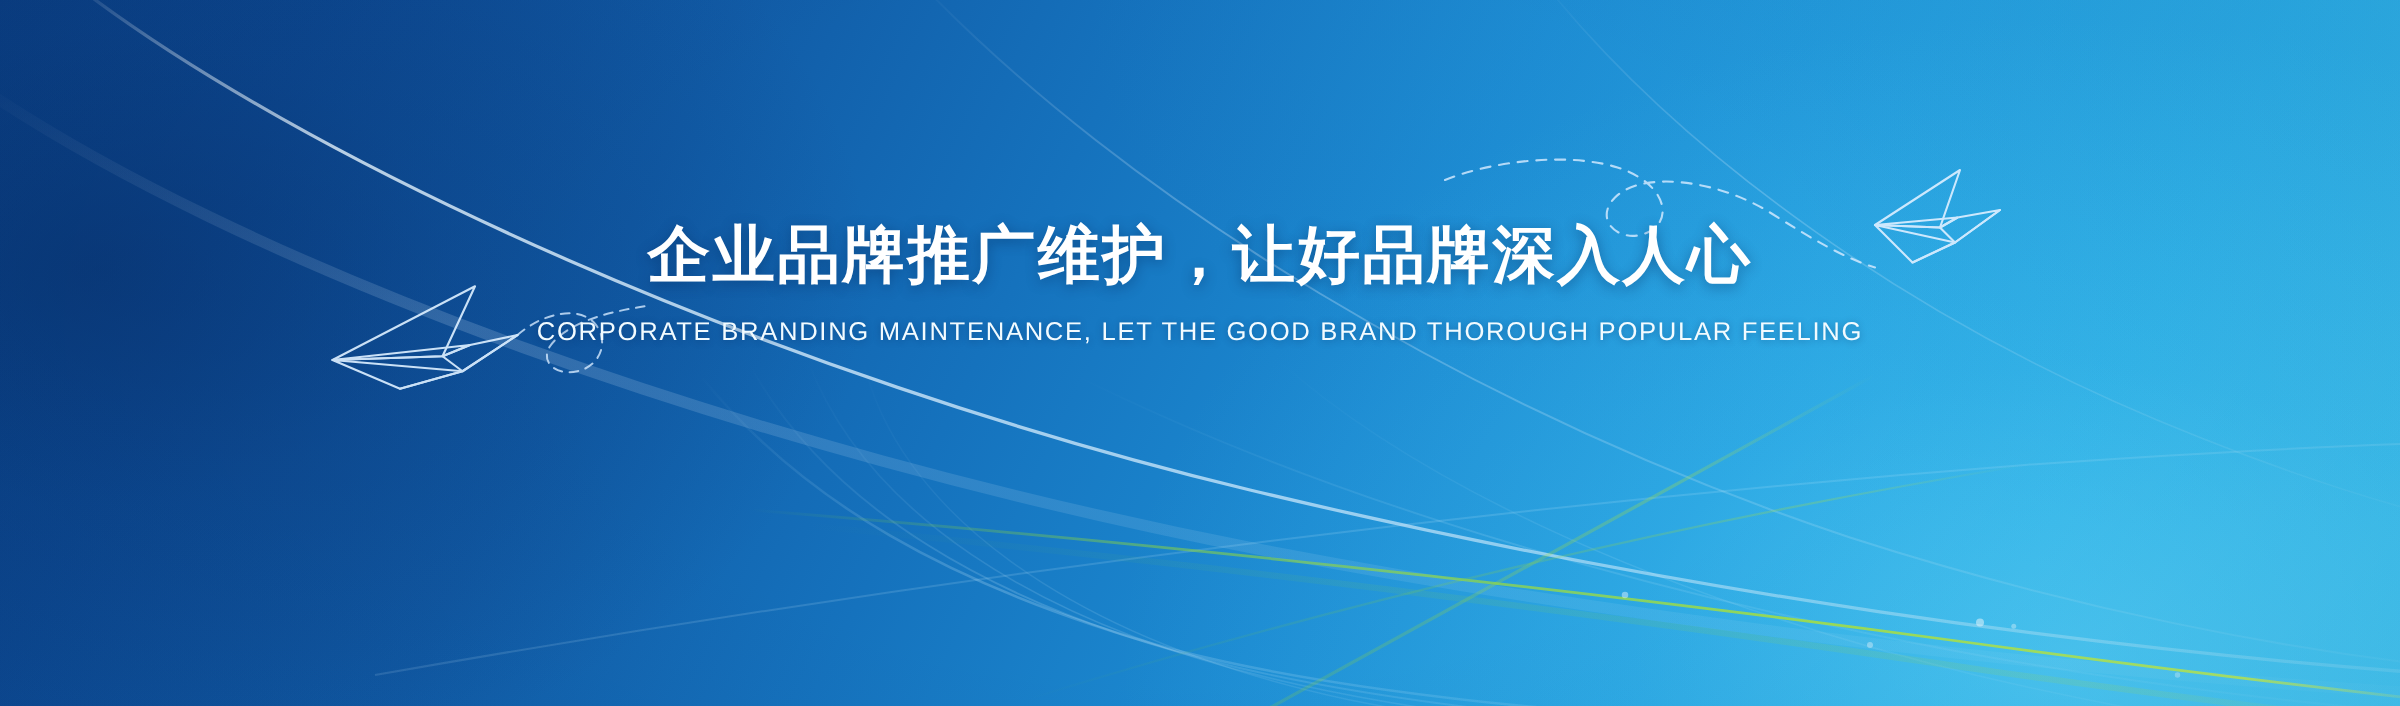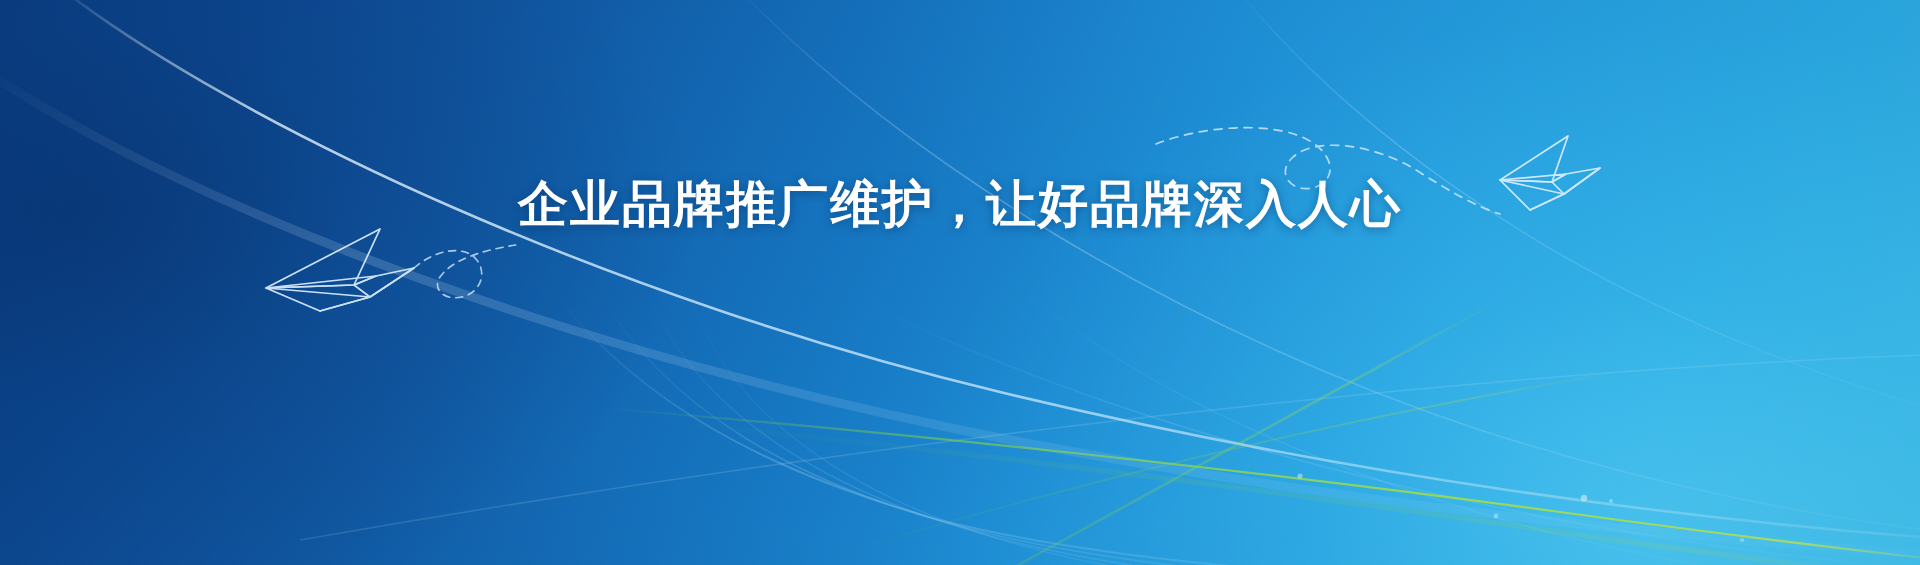--- a/index.html
+++ b/index.html
@@ -199,15 +199,16 @@
       <path d="M 352,62 L 420,18 L 404,64 Z"></path>
       <path d="M 352,62 L 404,64 L 418,56 Z"></path>
       <path d="M 404,64 L 418,56 L 452,50 L 416,76 Z"></path>
       <path d="M 352,62 L 416,76 L 382,92 Z"></path>
       <path d="M 382,92 L 416,76 L 452,50"></path>
     </g>
   </svg>
 
   <div id="text-block">
     <h1 id="headline">企业品牌推广维护，让好品牌深入人心</h1>
+    <p id="subtitle">CORPORATE BRANDING MAINTENANCE, LET THE GOOD BRAND THOROUGH POPULAR FEELING</p>
   </div>
 
 </div>
 
 </body></html>

